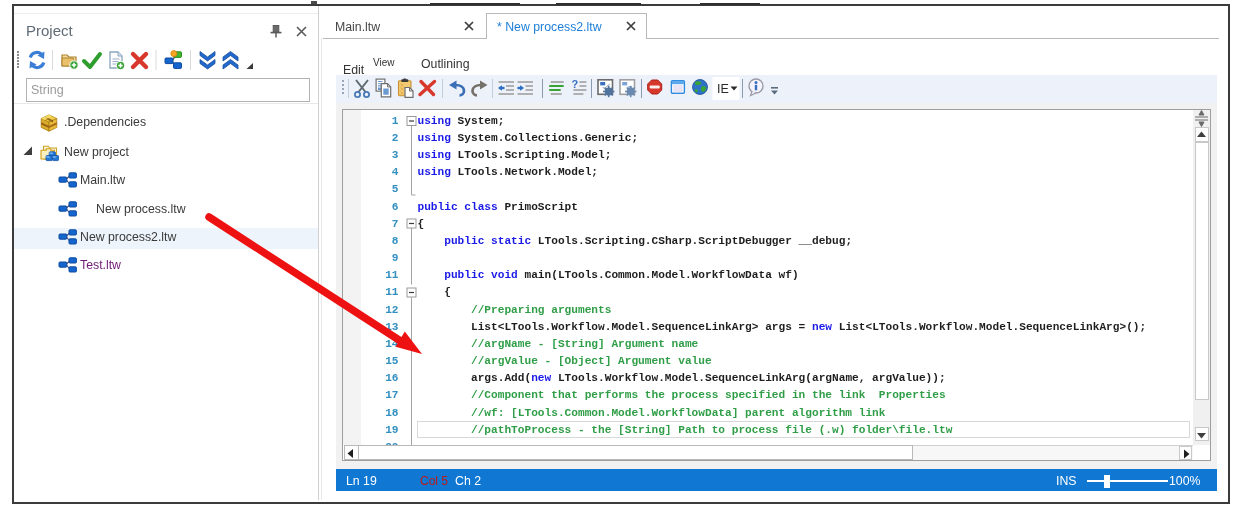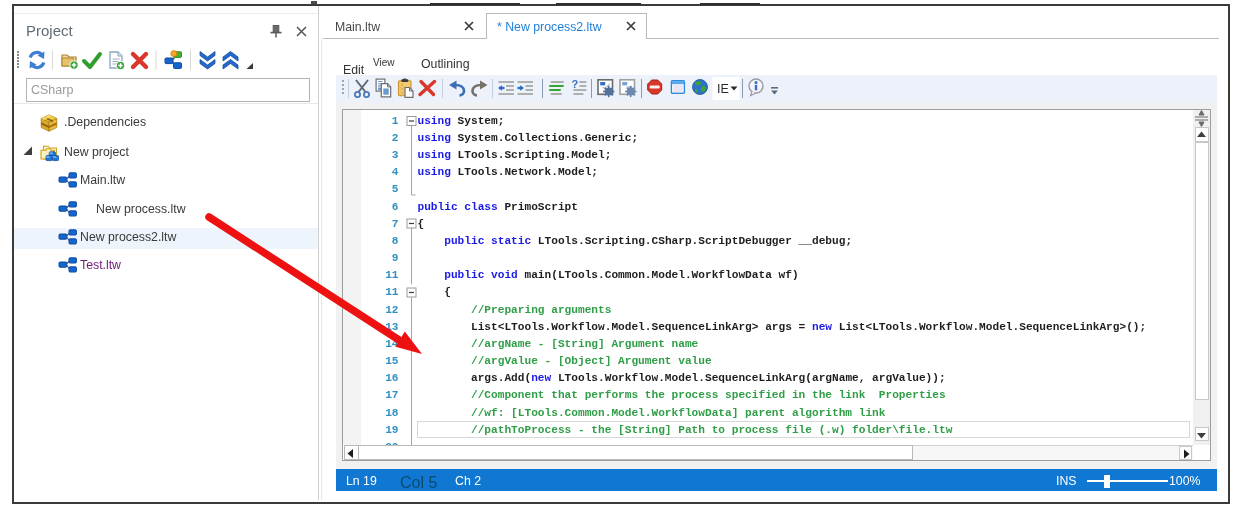--- a/index.html
+++ b/index.html
@@ -84,21 +84,21 @@
   </g>
 
   <g transform="translate(208,3)" fill="#2368cc" stroke="#174f9e" stroke-width="0.8">
     <polygon points="1,6 8.5,0.5 16,6 16,10 8.5,4.5 1,10"></polygon>
     <polygon points="1,14 8.5,8.5 16,14 16,18 8.5,12.5 1,18"></polygon>
   </g>
   <polygon points="239,15 239,21 232.5,21" fill="#3a3a3a"></polygon>
 </svg>
 
 <div class="abs" style="left:25.5px;top:78px;width:282px;height:22px;border:1px solid #b3b3b3;"></div>
-<div class="abs" style="left:31px;top:83px;font-size:12.5px;color:#9b9b9b;">CSharp</div>
+<div class="abs" style="left:31px;top:83px;font-size:12.5px;color:#9b9b9b;">String</div>
 <div class="abs" style="left:14px;top:103px;width:304px;height:1px;background:#e8e8e8;"></div>
 
 <div class="abs" style="left:14px;top:228px;width:304px;height:21px;background:#eef4fb;"></div>
 
 <div class="abs" style="left:64px;top:115px;font-size:12.3px;color:#3a3a3a;">.Dependencies</div>
 <div class="abs" style="left:64px;top:144.5px;font-size:12.3px;color:#3a3a3a;">New project</div>
 <div class="abs" style="left:80px;top:173px;font-size:12.3px;color:#3a3a3a;">Main.ltw</div>
 <div class="abs" style="left:80px;top:201.5px;font-size:12.3px;color:#3a3a3a;margin-left:16px;">New process.ltw</div>
 <div class="abs" style="left:80px;top:230px;font-size:12.3px;color:#3a3a3a;">New process2.ltw</div>
 <div class="abs" style="left:80px;top:257.5px;font-size:12.3px;color:#701a75;">Test.ltw</div>
@@ -416,21 +416,21 @@
     <polygon points="0.5,5.5 6,1 6,10" fill="#1e1e1e"></polygon>
   </svg>
 <div class="abs" style="left:358.2px;top:445.3px;width:555px;height:14.8px;background:#fff;border:1px solid #b9b9b9;box-sizing:border-box;"></div>
 <div class="abs" style="left:1179px;top:446.3px;width:13px;height:13.6px;background:#fdfdfd;border:1px solid #c8c8c8;box-sizing:border-box;"></div>
 <svg class="abs" style="left:1182.5px;top:448.5px;" width="7" height="10" viewBox="0 0 7 10">
     <polygon points="6.5,5 1,0.5 1,9.5" fill="#1e1e1e"></polygon>
   </svg>
 
 <div class="abs" style="left:336px;top:468.7px;width:881px;height:22px;background:#1077d2;"></div>
 <div class="abs" style="left:346px;top:474px;font-size:12.3px;color:#fff;">Ln 19</div>
-<div class="abs" style="left:400px;top:474px;font-size:16px;color:#0c4a6e;">Col 5</div>
+<div class="abs" style="left:420px;top:474px;font-size:12px;color:#b91c1c;">Col 5</div>
 <div class="abs" style="left:455px;top:474px;font-size:12.3px;color:#fff;">Ch 2</div>
 <div class="abs" style="left:1056px;top:474px;font-size:12.3px;color:#fff;">INS</div>
 <div class="abs" style="left:1087px;top:480px;width:81px;height:2px;background:#fff;"></div>
 <div class="abs" style="left:1103.8px;top:474.9px;width:6px;height:12.8px;background:#fff;"></div>
 <div class="abs" style="left:1169px;top:474px;font-size:12.3px;color:#fff;">100%</div>
 
 <svg class="abs" style="left:0;top:0;" width="1253" height="511" viewBox="0 0 1253 511" pointer-events="none">
   <line x1="209" y1="217" x2="399" y2="340" stroke="#ee1111" stroke-width="7.5" stroke-linecap="round"></line>
   <polygon points="422,354 395.5,346.8 404.8,331.5" fill="#ee1111"></polygon>
 </svg>

